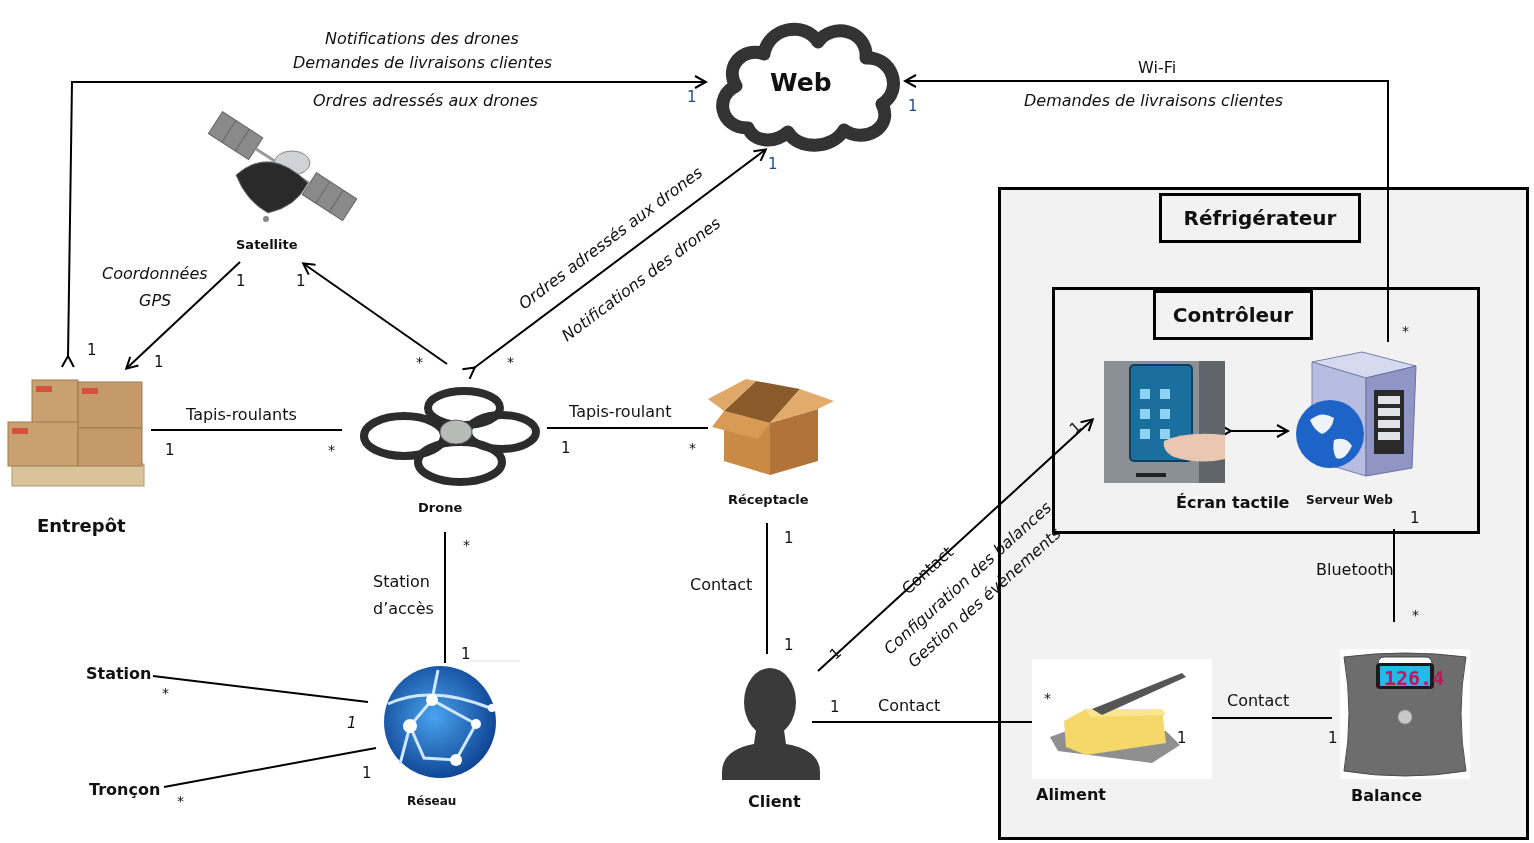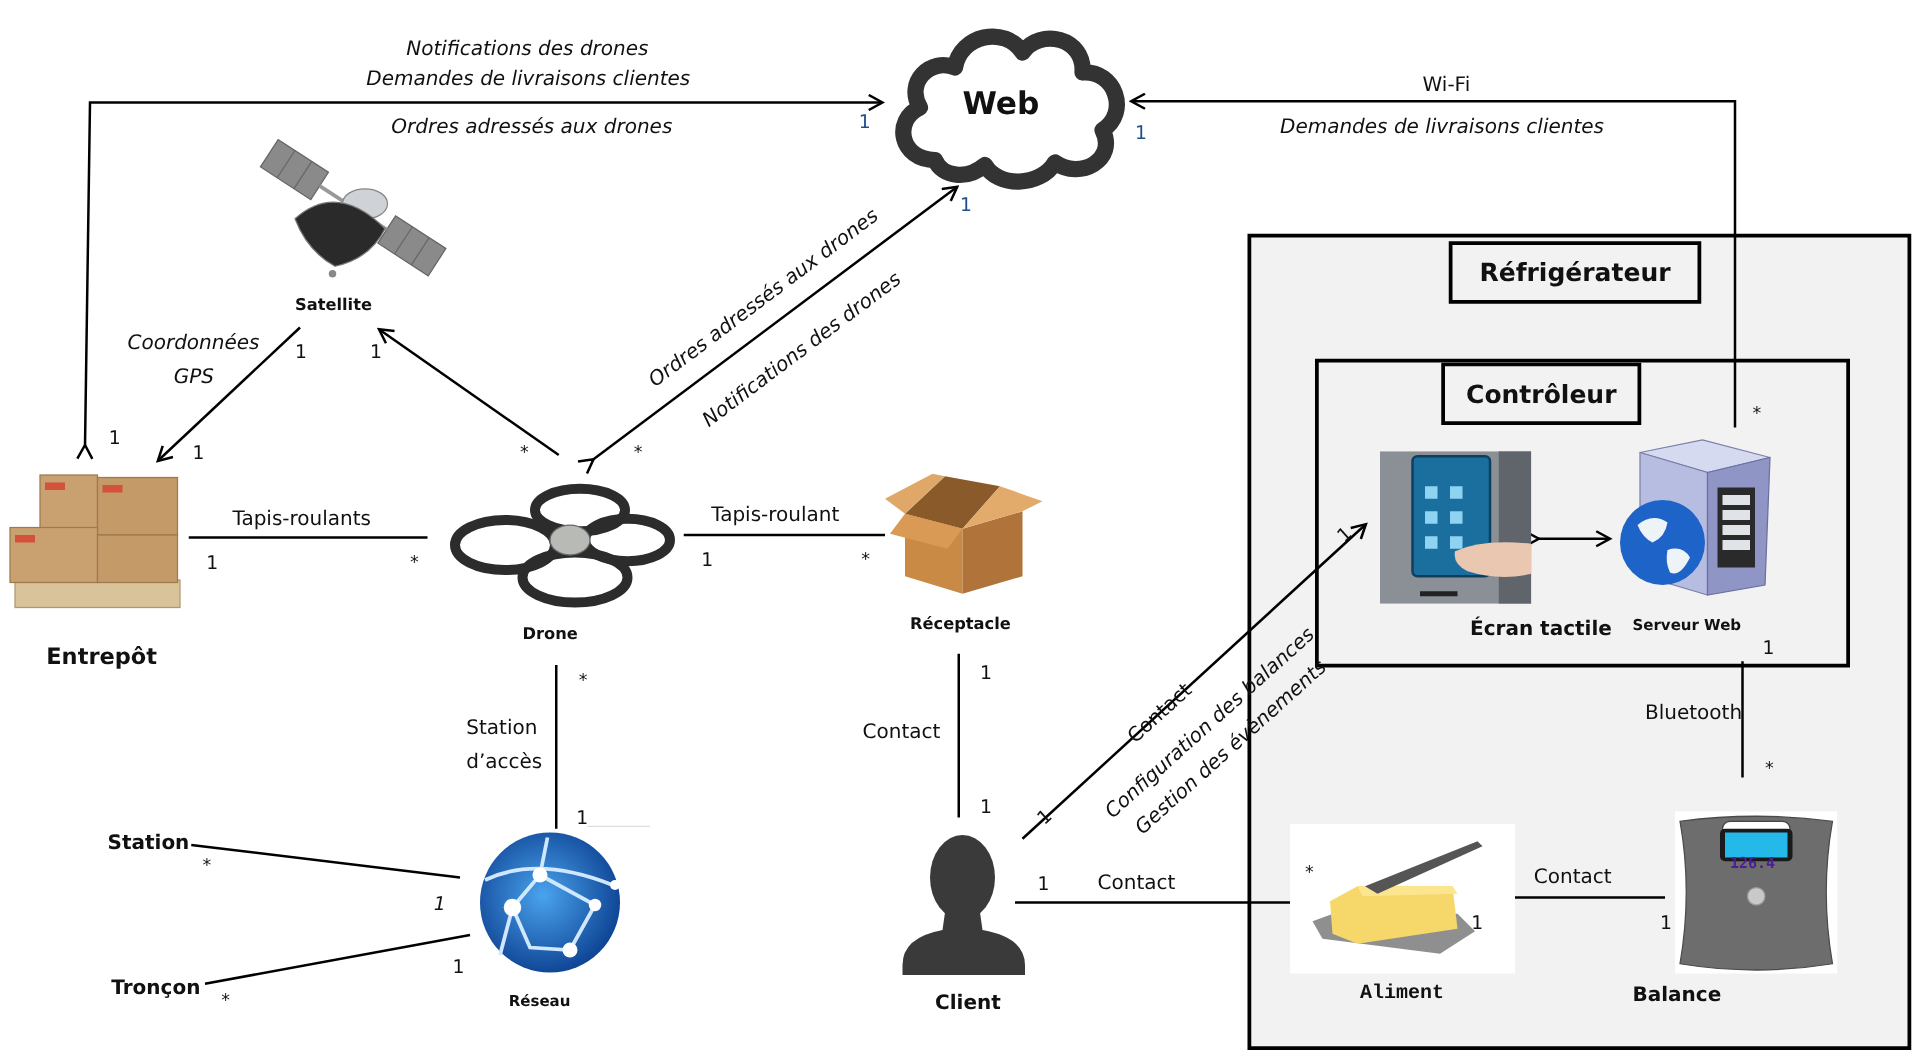--- a/index.html
+++ b/index.html
@@ -187,32 +187,32 @@
 </svg>
 <div class="lbl bold" style="left:1306px;top:493px;font-size:12px;">Serveur Web</div>
 
 <svg class="node-img" style="left:1032px;top:659px;" width="180" height="120" viewBox="0 0 180 120">
   <rect width="180" height="120" fill="#ffffff"></rect>
   <polygon points="18,78 40,70 134,72 148,86 120,104 26,92" fill="#8f8f8f"></polygon>
   <polygon points="32,62 54,50 130,50 134,84 54,96 34,88" fill="#f6d86a"></polygon>
   <polygon points="54,50 130,50 134,56 58,58" fill="#fbe58e"></polygon>
   <path d="M60,50 L150,14 L154,18 L70,56 Z" fill="#555"></path>
 </svg>
-<div class="lbl bold" style="left:1088px;top:785px;font-size:16px;font-family:Liberation Mono, monospace;">Aliment</div>
+<div class="lbl bold" style="left:1036px;top:785px;font-size:16px;">Aliment</div>
 
 <svg class="node-img" style="left:1340px;top:649px;" width="130" height="130" viewBox="0 0 130 130">
   <rect width="130" height="130" fill="#ffffff"></rect>
   <path d="M4,8 Q65,0 126,8 Q116,64 126,122 Q65,132 4,122 Q14,64 4,8 Z" fill="#6d6d6d" stroke="#4a4a4a"></path>
   <rect x="38" y="8" width="54" height="16" rx="6" fill="#ffffff" stroke="#444"></rect>
   <rect x="36" y="14" width="58" height="26" rx="4" fill="#1a1a1a"></rect>
   <rect x="40" y="17" width="50" height="20" fill="#25b9ea"></rect>
   <circle cx="65" cy="68" r="7" fill="#c9c9c9" stroke="#999"></circle>
 </svg>
-<div class="abs" style="left:1384px;top:683px;font-family:'DejaVu Sans Mono',monospace;font-size:12px;color:#4c1d95;font-weight:bold;">126.4</div>
-<div class="lbl bold" style="left:1306px;top:786px;font-size:16px;">Balance</div>
+<div class="abs" style="left:1384px;top:666px;font-family:'DejaVu Sans Mono',monospace;font-size:20px;color:#be185d;font-weight:bold;">126.4</div>
+<div class="lbl bold" style="left:1351px;top:786px;font-size:16px;">Balance</div>
 
 <div class="lbl ital" style="left:325px;top:29px;">Notifications des drones</div>
 <div class="lbl ital" style="left:293px;top:53px;">Demandes de livraisons clientes</div>
 <div class="lbl ital" style="left:313px;top:91px;">Ordres adressés aux drones</div>
 <div class="mult blue" style="left:687px;top:88px;">1</div>
 <div class="mult" style="left:87px;top:341px;">1</div>
 
 <div class="lbl" style="left:1116px;top:58px;margin-left:22px;">Wi-Fi</div>
 <div class="lbl ital" style="left:1024px;top:91px;">Demandes de livraisons clientes</div>
 <div class="mult blue" style="left:908px;top:97px;">1</div>

